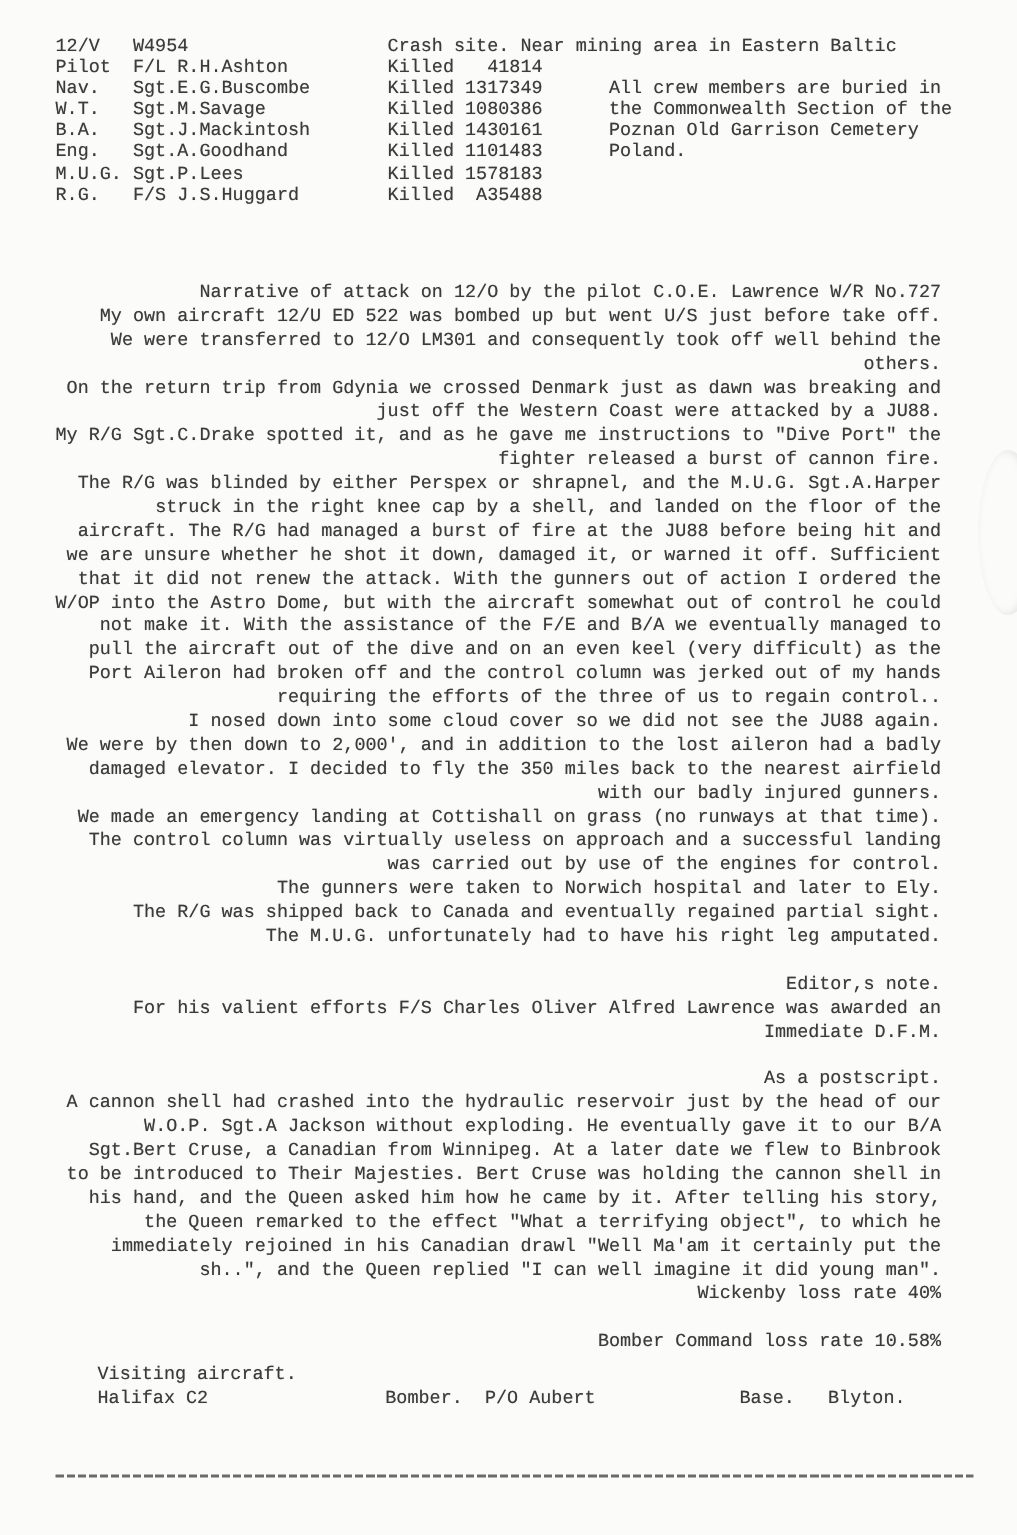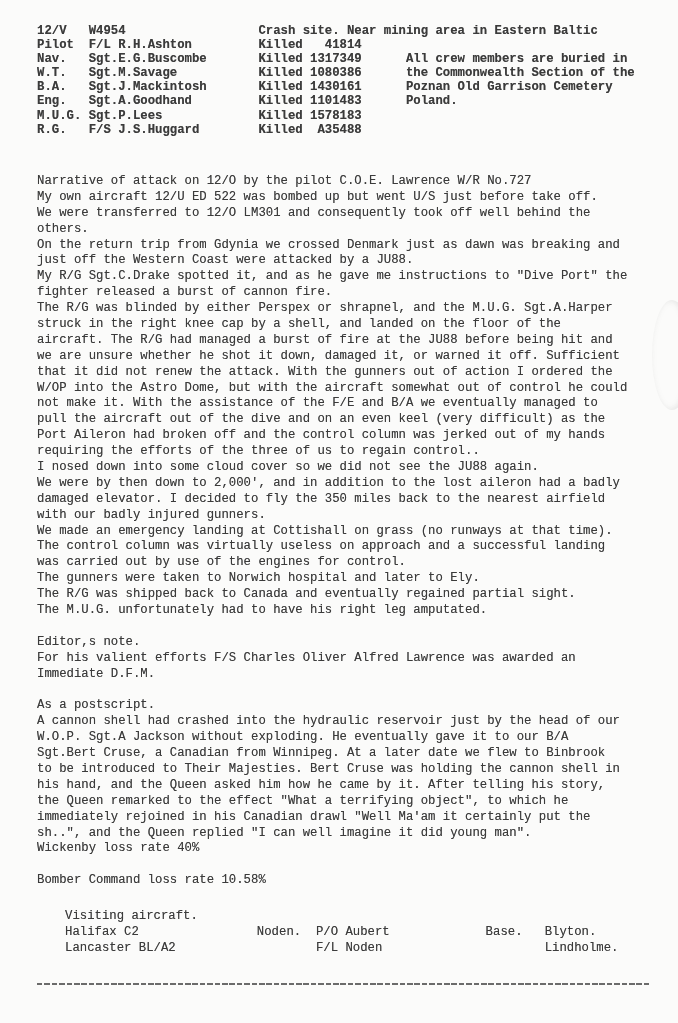--- a/index.html
+++ b/index.html
@@ -12,22 +12,22 @@
     position:relative;width:678px;height:1023px;overflow:hidden;
     background:var(--paper,#fbfbfa);
     color:var(--ink,#3b3b3b);
     font-size:12.3px;
   }
   .block{position:absolute;left:37px;white-space:pre;}
   .block .line{
     text-shadow:0 0 .5px rgba(59,59,59,.55);
   }
   .roster{top:24px;line-height:14.1px;}
-  .roster .line{height:14.1px;font-weight:bold;}
-  .body-block{top:174px;line-height:15.9px;}
+  .roster .line{height:14.1px;}
+  .body-block{top:188px;line-height:15.9px;text-align:right;}
   .body-block .line{height:15.9px;}
   .visiting{top:909px;line-height:15.9px;margin-left:28px;}
   .visiting .line{height:15.9px;}
   .divider{
     position:absolute;top:983px;left:37px;width:612px;height:2px;
     background:repeating-linear-gradient(90deg,
       var(--ink,#4a4a4a) 0 5.5px, transparent 5.5px 7.4px);
     opacity:.75;
   }
   
@@ -39,18 +39,18 @@
   }
 </style>
 </head>
 <body>
 
 <div class="paper">
   <section class="block roster"><div class="line">12/V   W4954                  Crash site. Near mining area in Eastern Baltic</div><div class="line">Pilot  F/L R.H.Ashton         Killed   41814</div><div class="line">Nav.   Sgt.E.G.Buscombe       Killed 1317349      All crew members are buried in</div><div class="line">W.T.   Sgt.M.Savage           Killed 1080386      the Commonwealth Section of the</div><div class="line">B.A.   Sgt.J.Mackintosh       Killed 1430161      Poznan Old Garrison Cemetery</div><div class="line">Eng.   Sgt.A.Goodhand         Killed 1101483      Poland.</div><div class="line">M.U.G. Sgt.P.Lees             Killed 1578183</div><div class="line">R.G.   F/S J.S.Huggard        Killed  A35488</div></section>
 
   <section class="block body-block"><div class="line">Narrative of attack on 12/O by the pilot C.O.E. Lawrence W/R No.727</div><div class="line">My own aircraft 12/U ED 522 was bombed up but went U/S just before take off.</div><div class="line">We were transferred to 12/O LM301 and consequently took off well behind the</div><div class="line">others.</div><div class="line">On the return trip from Gdynia we crossed Denmark just as dawn was breaking and</div><div class="line">just off the Western Coast were attacked by a JU88.</div><div class="line">My R/G Sgt.C.Drake spotted it, and as he gave me instructions to "Dive Port" the</div><div class="line">fighter released a burst of cannon fire.</div><div class="line">The R/G was blinded by either Perspex or shrapnel, and the M.U.G. Sgt.A.Harper</div><div class="line">struck in the right knee cap by a shell, and landed on the floor of the</div><div class="line">aircraft. The R/G had managed a burst of fire at the JU88 before being hit and</div><div class="line">we are unsure whether he shot it down, damaged it, or warned it off. Sufficient</div><div class="line">that it did not renew the attack. With the gunners out of action I ordered the</div><div class="line">W/OP into the Astro Dome, but with the aircraft somewhat out of control he could</div><div class="line">not make it. With the assistance of the F/E and B/A we eventually managed to</div><div class="line">pull the aircraft out of the dive and on an even keel (very difficult) as the</div><div class="line">Port Aileron had broken off and the control column was jerked out of my hands</div><div class="line">requiring the efforts of the three of us to regain control..</div><div class="line">I nosed down into some cloud cover so we did not see the JU88 again.</div><div class="line">We were by then down to 2,000', and in addition to the lost aileron had a badly</div><div class="line">damaged elevator. I decided to fly the 350 miles back to the nearest airfield</div><div class="line">with our badly injured gunners.</div><div class="line">We made an emergency landing at Cottishall on grass (no runways at that time).</div><div class="line">The control column was virtually useless on approach and a successful landing</div><div class="line">was carried out by use of the engines for control.</div><div class="line">The gunners were taken to Norwich hospital and later to Ely.</div><div class="line">The R/G was shipped back to Canada and eventually regained partial sight.</div><div class="line">The M.U.G. unfortunately had to have his right leg amputated.</div><div class="line">&nbsp;</div><div class="line">Editor,s note.</div><div class="line">For his valient efforts F/S Charles Oliver Alfred Lawrence was awarded an</div><div class="line">Immediate D.F.M.</div><div class="line">&nbsp;</div><div class="line">As a postscript.</div><div class="line">A cannon shell had crashed into the hydraulic reservoir just by the head of our</div><div class="line">W.O.P. Sgt.A Jackson without exploding. He eventually gave it to our B/A</div><div class="line">Sgt.Bert Cruse, a Canadian from Winnipeg. At a later date we flew to Binbrook</div><div class="line">to be introduced to Their Majesties. Bert Cruse was holding the cannon shell in</div><div class="line">his hand, and the Queen asked him how he came by it. After telling his story,</div><div class="line">the Queen remarked to the effect "What a terrifying object", to which he</div><div class="line">immediately rejoined in his Canadian drawl "Well Ma'am it certainly put the</div><div class="line">sh..", and the Queen replied "I can well imagine it did young man".</div><div class="line">Wickenby loss rate 40%</div><div class="line">&nbsp;</div><div class="line">Bomber Command loss rate 10.58%</div></section>
 
-  <section class="block visiting"><div class="line">Visiting aircraft.</div><div class="line">Halifax C2                Noden.  P/O Aubert             Base.   Blyton.</div><div class="line">Lancaster BL/A2                   F/L Noden                      Lindholme.</div></section>
+  <section class="block visiting"><div class="line">Visiting aircraft.</div><div class="line">Halifax C2                Bomber.  P/O Aubert             Base.   Blyton.</div></section>
 
   <div class="divider"></div>
 
   <div class="scan-curl"></div>
 </div>
 
 </body></html>

